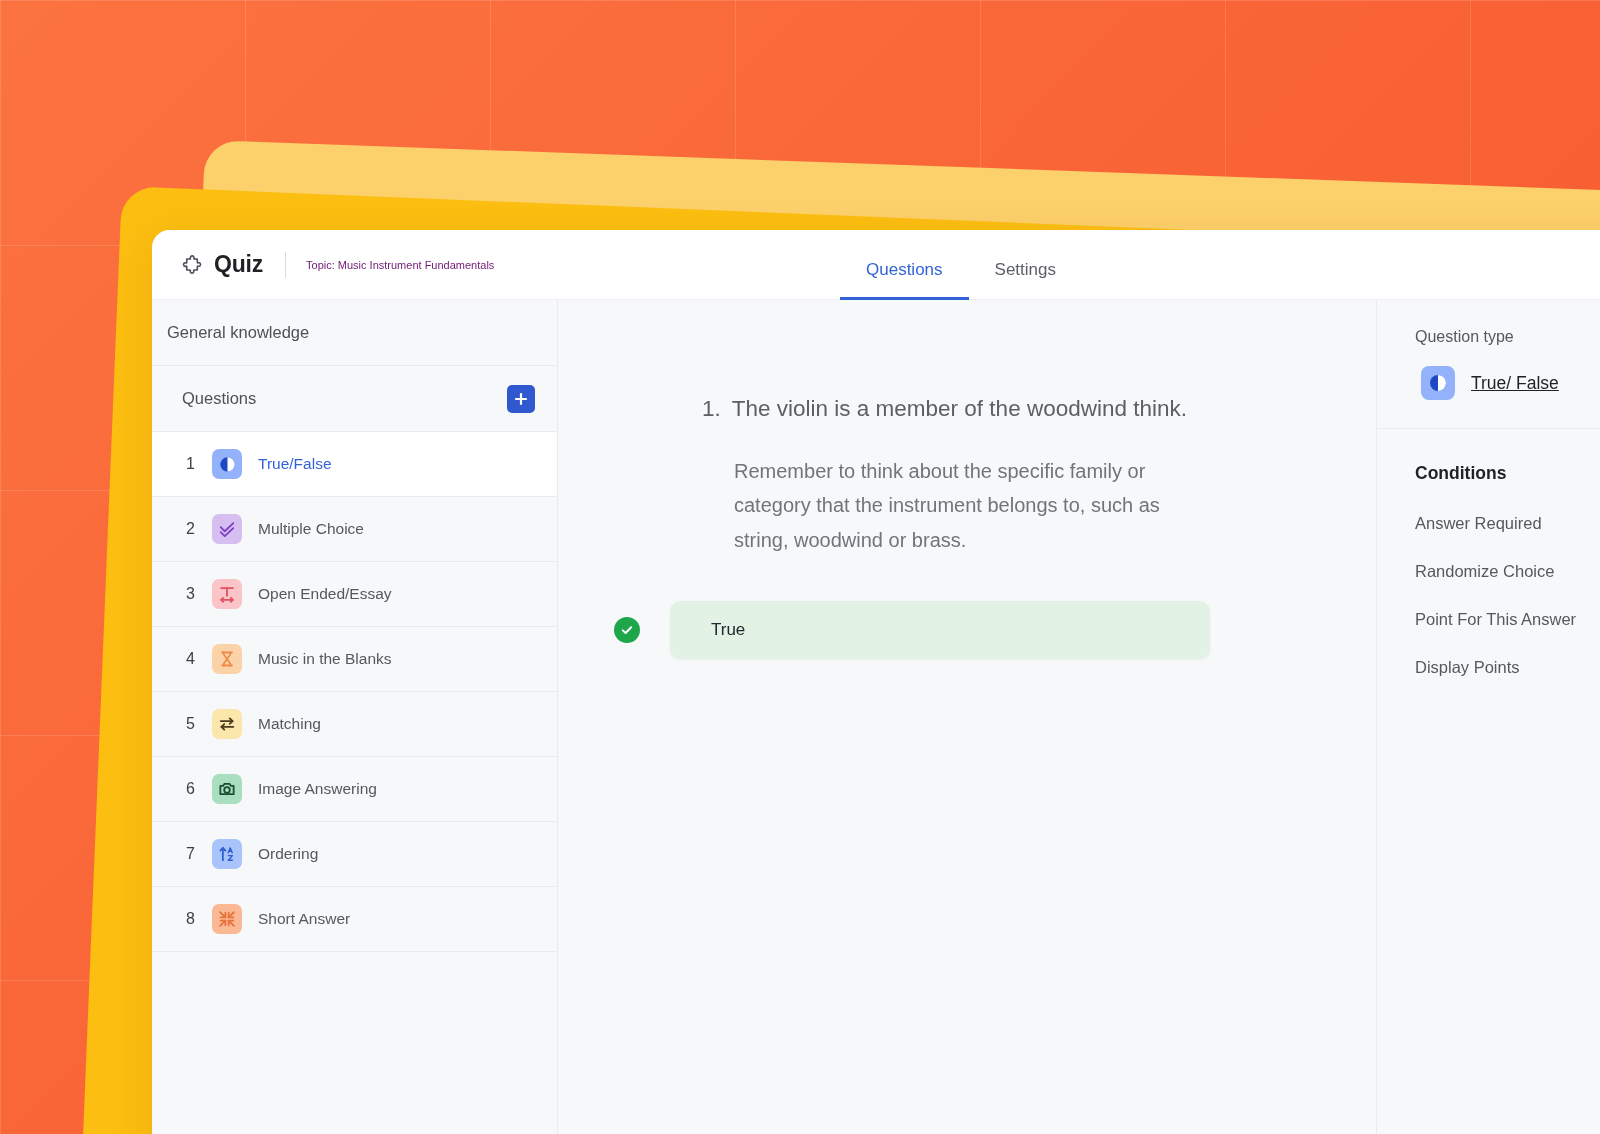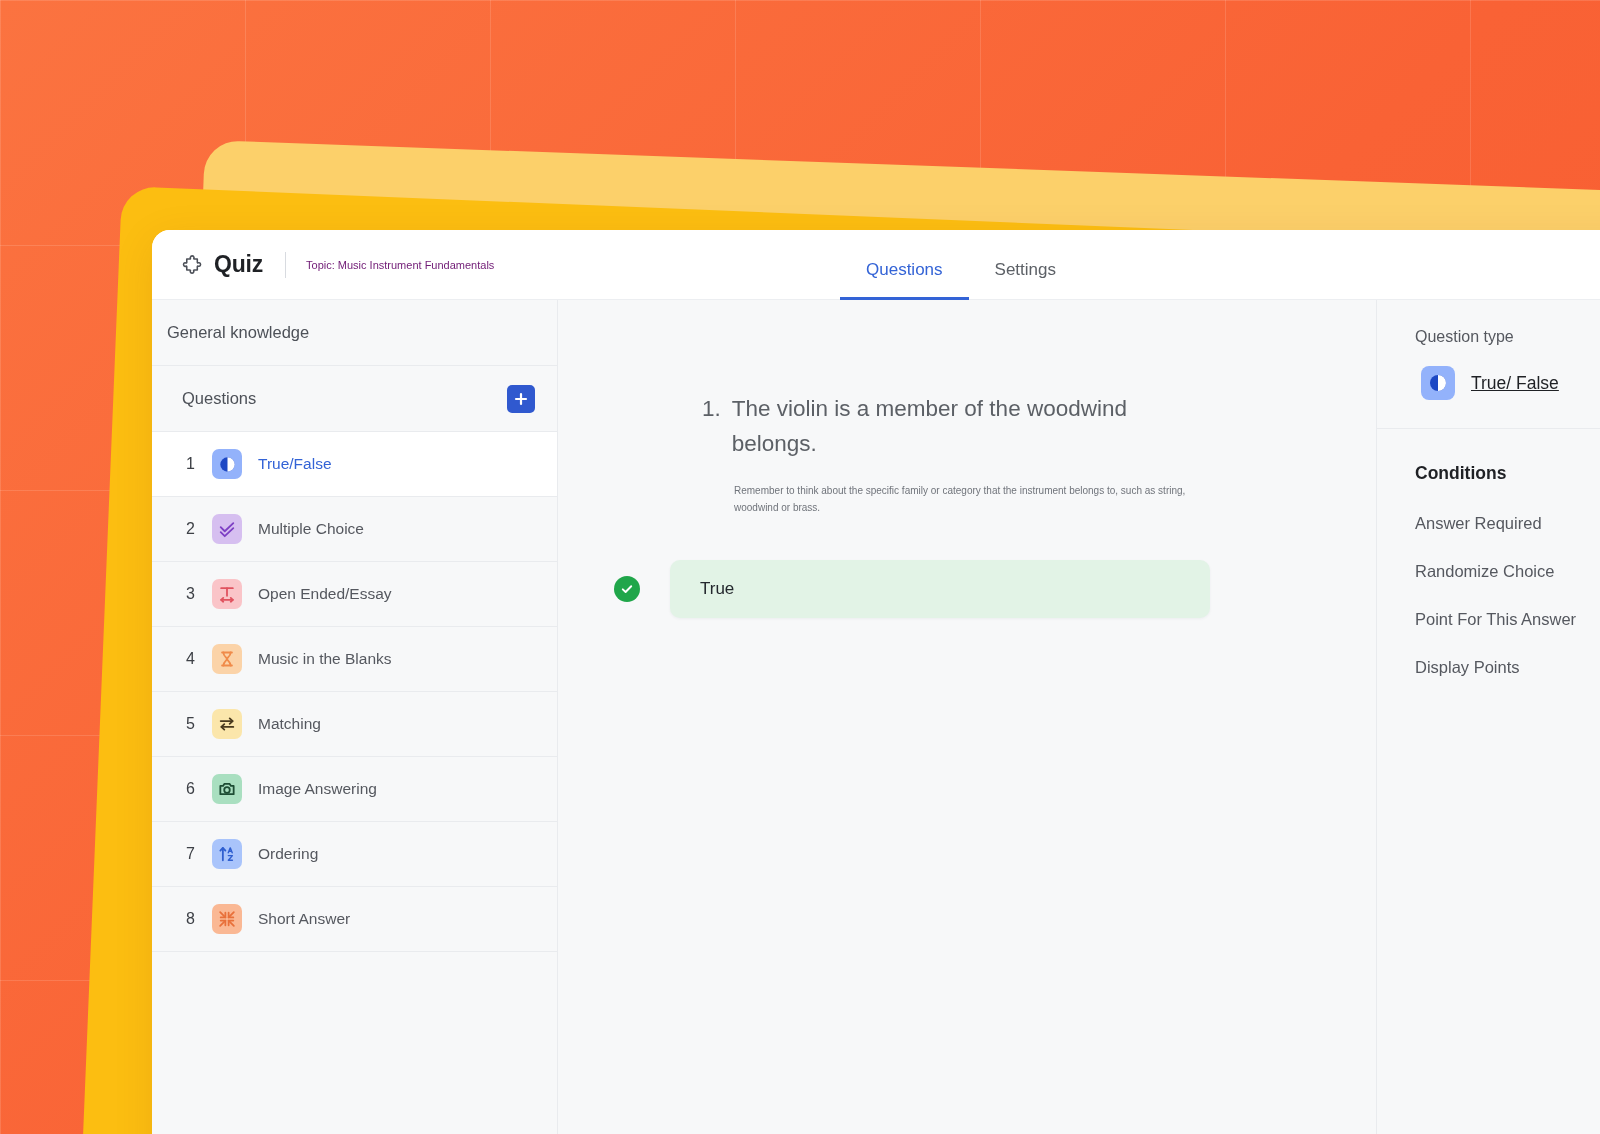--- a/index.html
+++ b/index.html
@@ -155,44 +155,44 @@
   }
   #question-line {
     display: flex; gap: 11px;
   }
   #question-number { font-size: 22.5px; color: #5c6066; line-height: 1.55; }
   #question-text {
     font-size: 22.5px; color: #5c6066; line-height: 1.55;
     font-weight: 400;
   }
   #question-hint {
-    margin-top: 20px; margin-left: 32px;
+    margin-top: 27px; margin-left: 32px;
     width: 455px;
-    font-size: 10px; color: #70747b; line-height: 1.72;
+    font-size: 20px; color: #70747b; line-height: 1.72;
   }
 
   #answers {
     margin-top: 44px; margin-left: 112px;
     width: 540px;
   }
   .answer-row {
     display: flex; align-items: center; position: relative;
     margin-bottom: 14px;
   }
   .answer-mark {
     position: absolute; left: -56px;
     width: 26px; height: 26px; border-radius: 50%;
     background: #20a64a;
     display: flex; align-items: center; justify-content: center;
   }
   .answer-pill {
     flex: 1 1 auto;
     height: 58px; border-radius: 10px;
     display: flex; align-items: center;
-    padding-left: 30px;
+    padding-left: 41px;
     font-size: 17px;
     box-shadow: 0 1px 3px rgba(20,30,60,0.05);
   }
   .answer-pill.correct { background: #e2f3e6; color: #24282e; }
   .answer-pill.plain   { background: #ffffff; color: #5c6066; }
 
   
   #right-panel {
     width: 275px; flex: 0 0 275px;
     background: #f7f8f9;
@@ -368,21 +368,21 @@
             </span>
             <span class="q-label">Short Answer</span>
           </div>
         </div>
     </div>
 
     <div id="center-panel">
       <div id="question-block">
         <div id="question-line">
           <span id="question-number">1.</span>
-          <span id="question-text">The violin is a member of the woodwind belongs.</span>
+          <span id="question-text">The violin is a member of the woodwind think.</span>
         </div>
         <div id="question-hint">Remember to think about the specific family or category that the instrument belongs to, such as string, woodwind or brass.</div>
       </div>
 
       <div id="answers">
         <div class="answer-row">
           <span class="answer-mark">
             <svg width="14" height="14" viewBox="0 0 16 16" fill="none" stroke="#ffffff" stroke-width="2.2" stroke-linecap="round" stroke-linejoin="round">
               <polyline points="3.2,8.4 6.4,11.4 12.8,4.9"></polyline>
             </svg>

